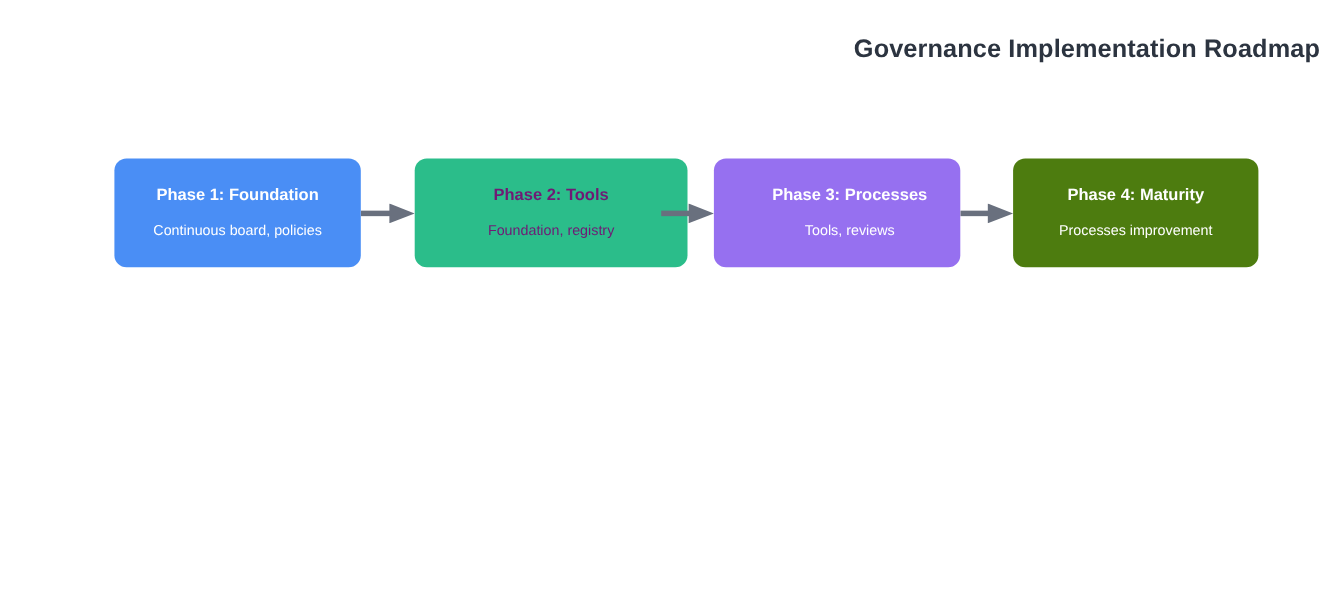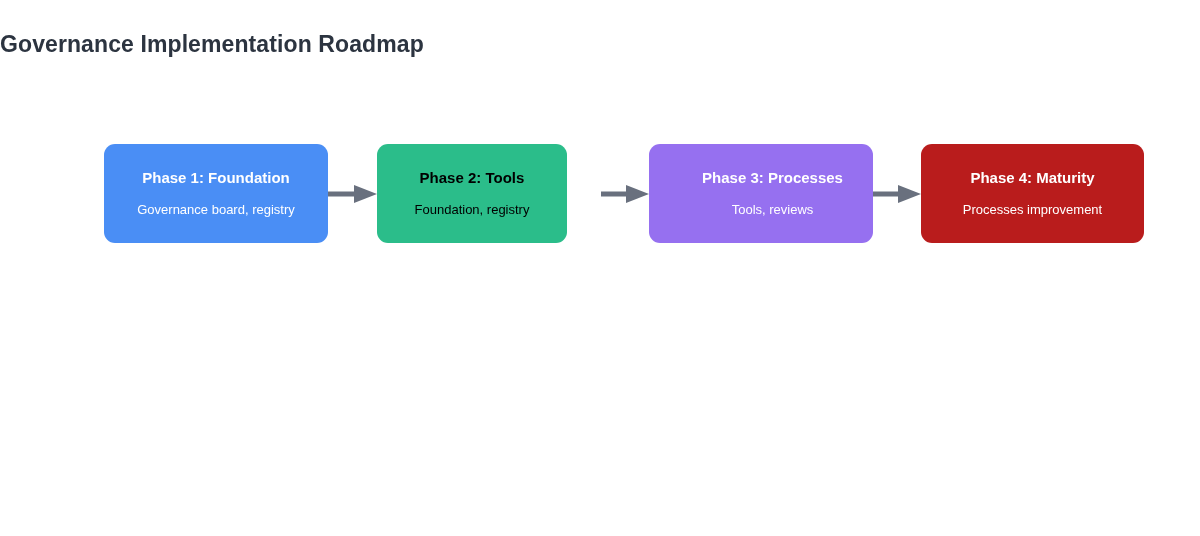--- a/index.html
+++ b/index.html
@@ -16,21 +16,21 @@
   #canvas {
     position: relative;
     width: 1200px;
     height: 536px;
   }
   #diagram-title {
     position: absolute;
     top: 31px;
     left: 0;
     width: 1200px;
-    text-align: left;
+    text-align: right;
     font-size: 23px;
     font-weight: bold;
     color: #2c3440;
     letter-spacing: 0.1px;
   }
   #flow-row {
     position: absolute;
     top: 144px;
     left: 104px;
     width: 1040px;
@@ -76,31 +76,31 @@
 <body style="background: rgb(255, 255, 255);">
 
 <div id="canvas">
 
   <div id="diagram-title" style="color: rgb(44, 52, 64);">Governance Implementation Roadmap</div>
 
   <div id="flow-row">
 
     <div class="phase-node" style="left: 0px; width: 224px; background: rgb(74, 142, 245); color: rgb(255, 255, 255);">
       <div class="phase-title">Phase 1: Foundation</div>
-      <div class="phase-subtitle">Governance board, registry</div>
+      <div class="phase-subtitle">Continuous board, policies</div>
     </div>
 
     <div class="flow-arrow" style="left: 224px; width: 49px;">
       <svg width="49" height="18" viewBox="0 0 49 18" xmlns="http://www.w3.org/2000/svg">
         <rect class="arrow-shaft" x="0" y="6.5" width="30" height="5" fill="#69707e"></rect>
         <polygon class="arrow-head" points="26,0 49,9 26,18" fill="#69707e"></polygon>
       </svg>
     </div>
 
-    <div class="phase-node" style="left: 273px; width: 190px; background: rgb(43, 189, 138); color: #000000;">
+    <div class="phase-node" style="left: 273px; width: 248px; background: rgb(43, 189, 138); color: #701a75;">
       <div class="phase-title">Phase 2: Tools</div>
       <div class="phase-subtitle">Foundation, registry</div>
     </div>
 
     <div class="flow-arrow" style="left: 497px; width: 48px;">
       <svg width="48" height="18" viewBox="0 0 48 18" xmlns="http://www.w3.org/2000/svg">
         <rect class="arrow-shaft" x="0" y="6.5" width="29" height="5" fill="#69707e"></rect>
         <polygon class="arrow-head" points="25,0 48,9 25,18" fill="#69707e"></polygon>
       </svg>
     </div>
@@ -110,19 +110,19 @@
       <div class="phase-subtitle">Tools, reviews</div>
     </div>
 
     <div class="flow-arrow" style="left: 769px; width: 48px;">
       <svg width="48" height="18" viewBox="0 0 48 18" xmlns="http://www.w3.org/2000/svg">
         <rect class="arrow-shaft" x="0" y="6.5" width="29" height="5" fill="#69707e"></rect>
         <polygon class="arrow-head" points="25,0 48,9 25,18" fill="#69707e"></polygon>
       </svg>
     </div>
 
-    <div class="phase-node" style="left: 817px; width: 223px; background: #b91c1c; color: rgb(255, 255, 255);">
+    <div class="phase-node" style="left: 817px; width: 223px; background: #4d7c0f; color: rgb(255, 255, 255);">
       <div class="phase-title">Phase 4: Maturity</div>
       <div class="phase-subtitle">Processes improvement</div>
     </div>
 
   </div>
 </div>
 
 </body></html>

